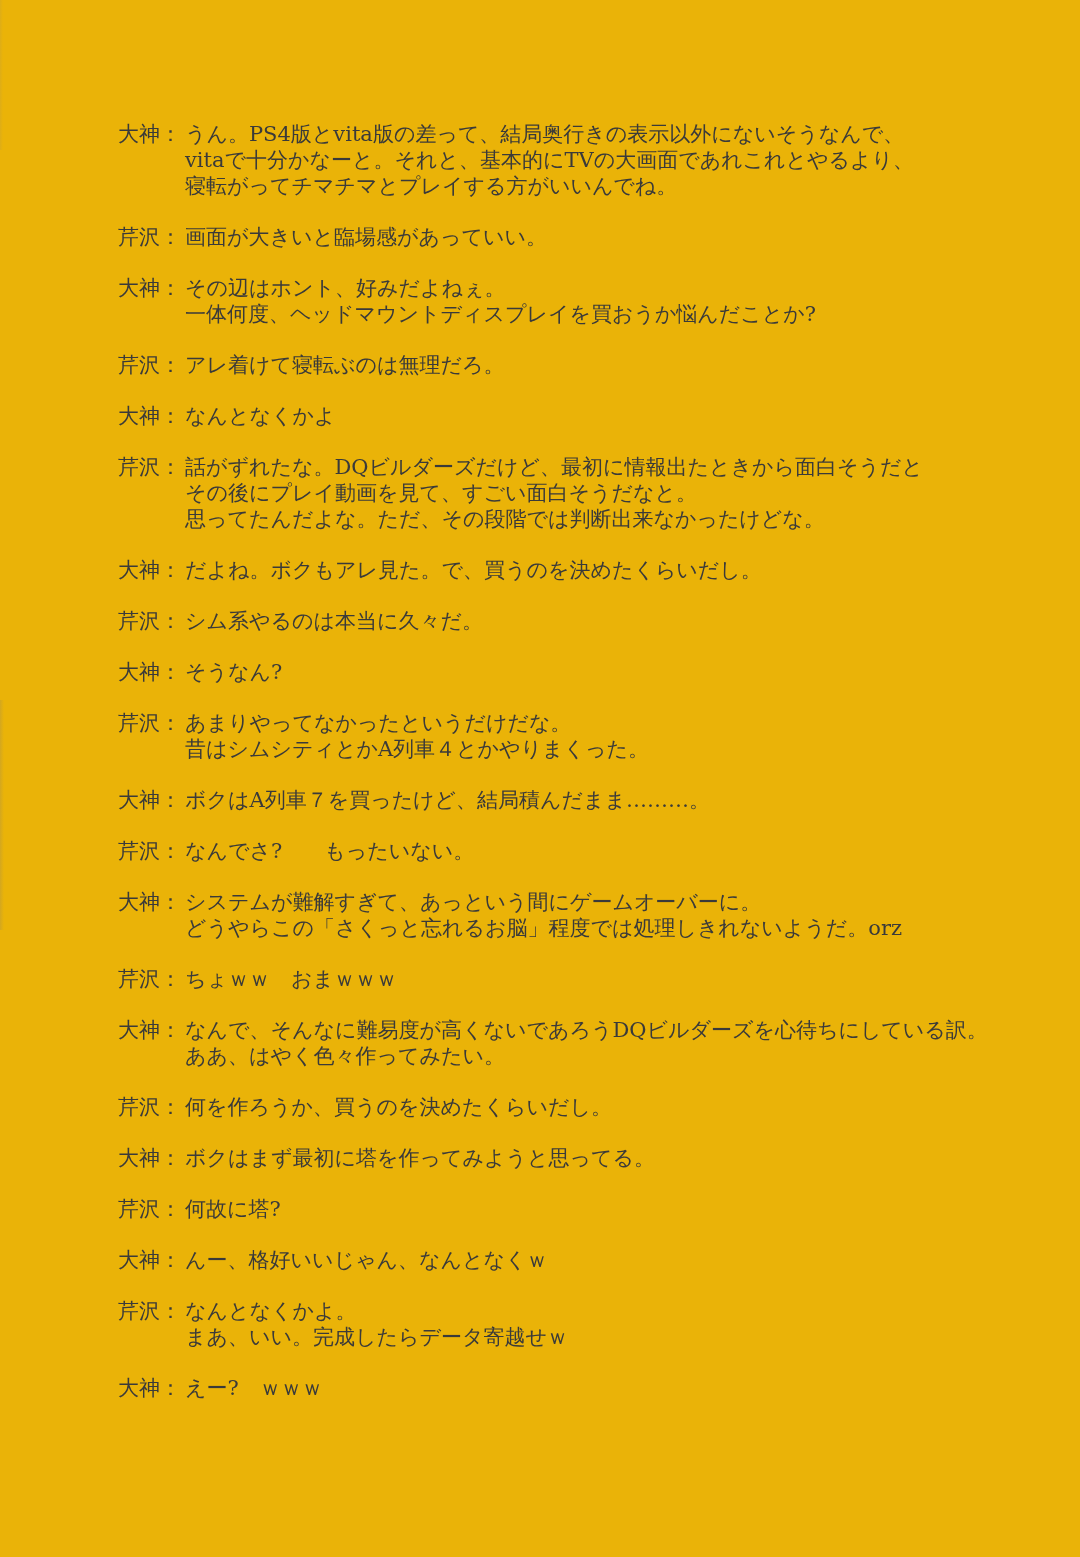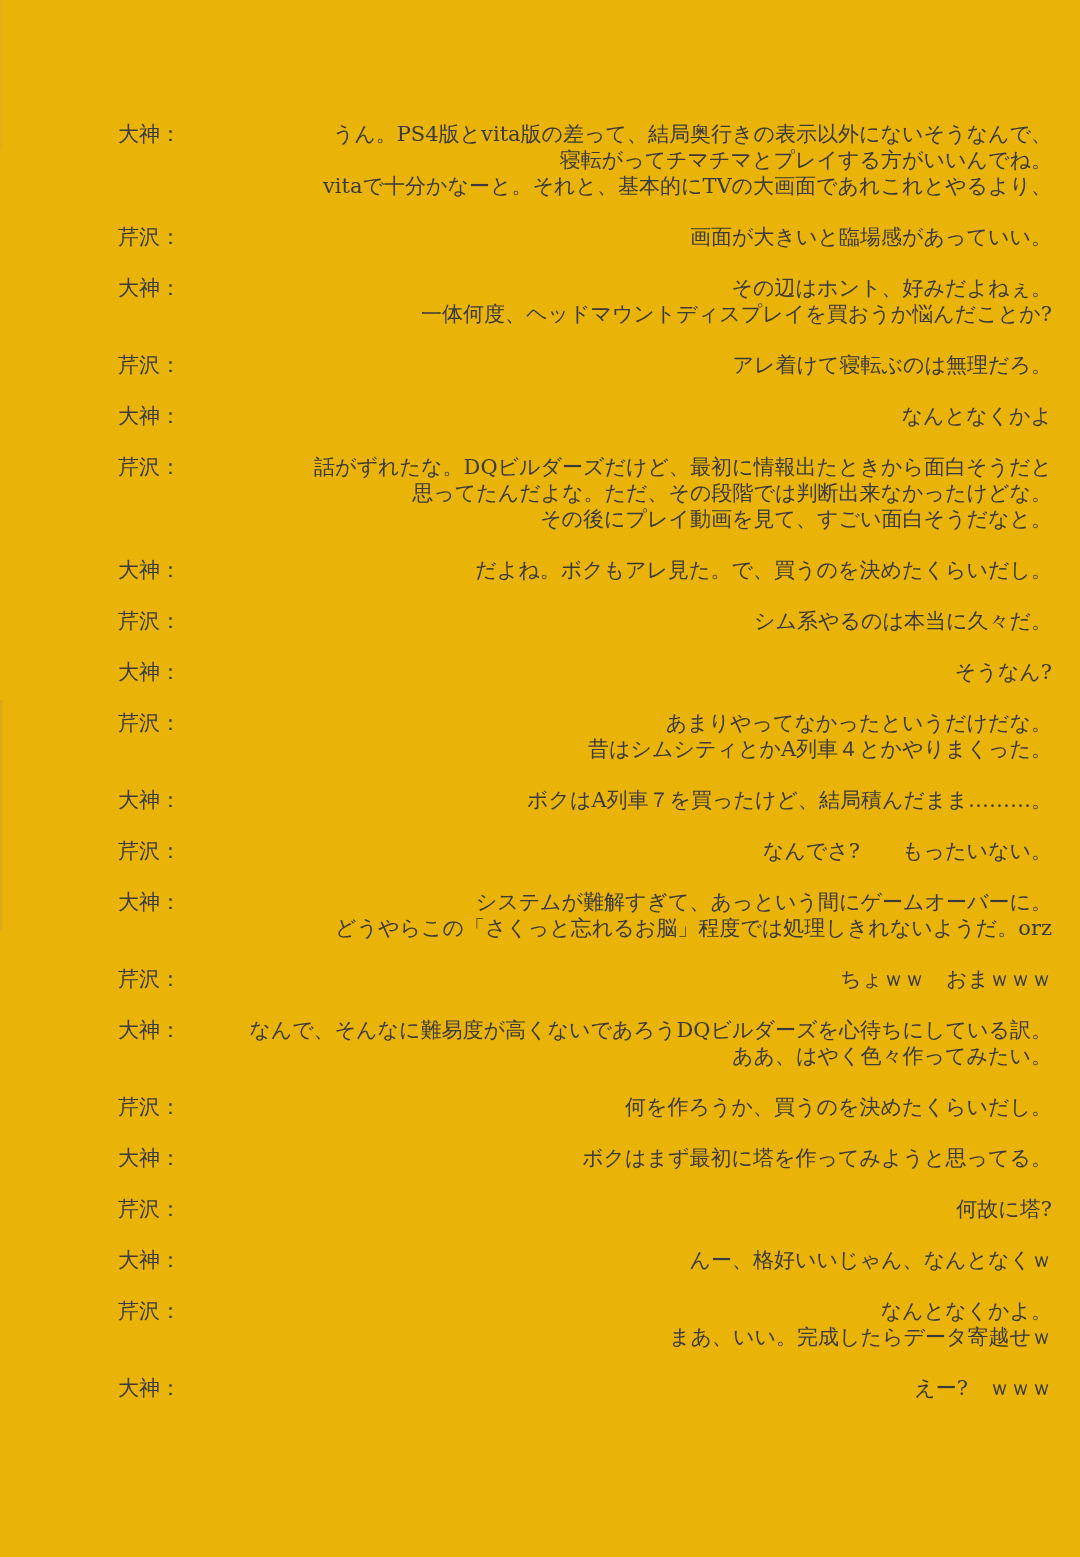--- a/index.html
+++ b/index.html
@@ -34,21 +34,20 @@
   .speaker {
     flex: 0 0 67px;
     width: 67px;
     font-size: 21px;
     line-height: 26px;
     white-space: pre;
   }
   .text {
     flex: 1 1 auto;
     min-width: 0;
-    text-align: right;
   }
   .line {
     display: block;
     font-size: 21px;
     line-height: 26px;
     white-space: pre;
   }
   
   .artifact-left-top {
     position: absolute;
@@ -67,22 +66,22 @@
 <body>
 
 <div class="page" style="background: #eab308;">
   <div class="artifact-left-top"></div>
   <div class="artifact-left-mid"></div>
   <div class="dialogue" style="color: rgb(58, 58, 58);">
       <div class="turn">
         <span class="speaker">大神：</span>
         <div class="text">
           <span class="line">うん。PS4版とvita版の差って、結局奥行きの表示以外にないそうなんで、</span>
+          <span class="line">vitaで十分かなーと。それと、基本的にTVの大画面であれこれとやるより、</span>
           <span class="line">寝転がってチマチマとプレイする方がいいんでね。</span>
-          <span class="line">vitaで十分かなーと。それと、基本的にTVの大画面であれこれとやるより、</span>
         </div>
       </div>
       <div class="turn">
         <span class="speaker">芹沢：</span>
         <div class="text">
           <span class="line">画面が大きいと臨場感があっていい。</span>
         </div>
       </div>
       <div class="turn">
         <span class="speaker">大神：</span>
@@ -100,22 +99,22 @@
       <div class="turn">
         <span class="speaker">大神：</span>
         <div class="text">
           <span class="line">なんとなくかよ</span>
         </div>
       </div>
       <div class="turn">
         <span class="speaker">芹沢：</span>
         <div class="text">
           <span class="line">話がずれたな。DQビルダーズだけど、最初に情報出たときから面白そうだと</span>
+          <span class="line">その後にプレイ動画を見て、すごい面白そうだなと。</span>
           <span class="line">思ってたんだよな。ただ、その段階では判断出来なかったけどな。</span>
-          <span class="line">その後にプレイ動画を見て、すごい面白そうだなと。</span>
         </div>
       </div>
       <div class="turn">
         <span class="speaker">大神：</span>
         <div class="text">
           <span class="line">だよね。ボクもアレ見た。で、買うのを決めたくらいだし。</span>
         </div>
       </div>
       <div class="turn">
         <span class="speaker">芹沢：</span>

